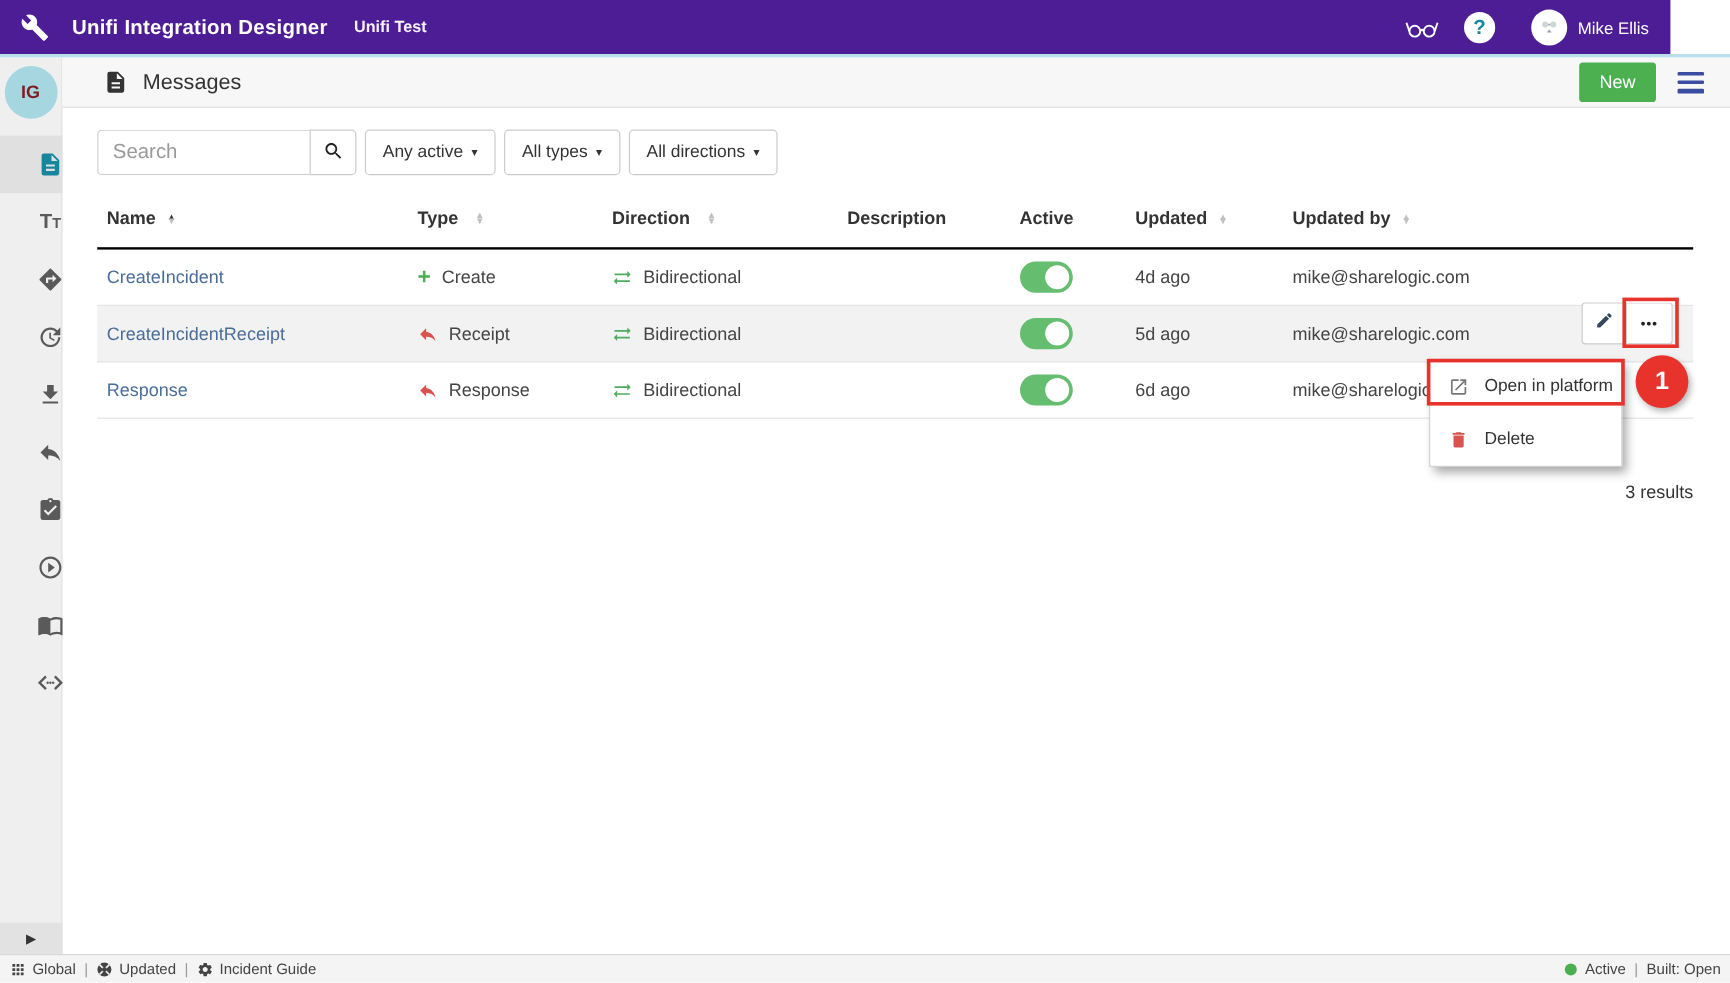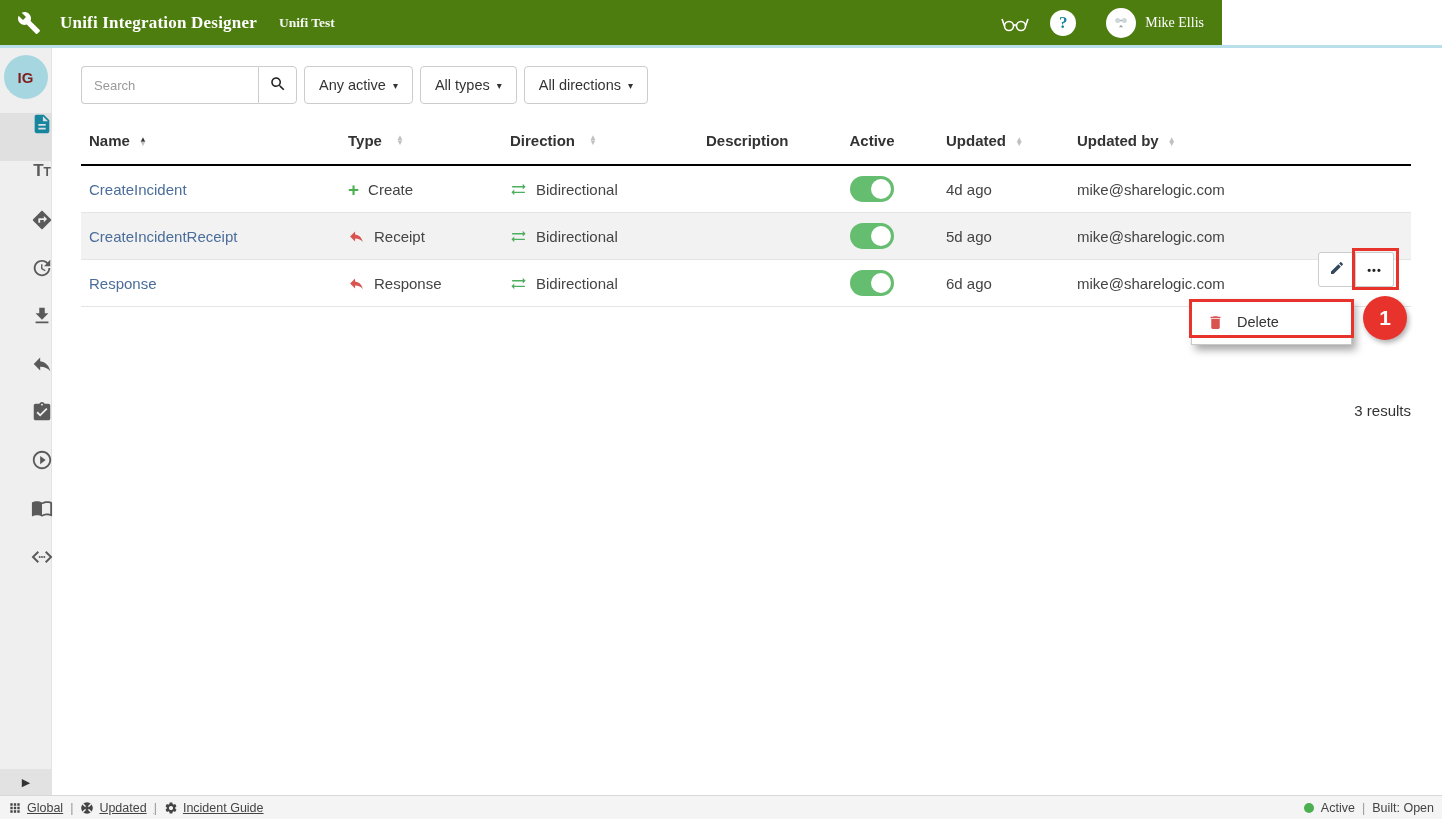--- a/index.html
+++ b/index.html
@@ -1,55 +1,55 @@
 <!DOCTYPE html>
 <html><head>
 <meta charset="utf-8">
 <style>
   * { margin:0; padding:0; box-sizing:border-box; }
   html,body { width:1442px; height:819px; font-family:"Liberation Sans", sans-serif; background:#fff; }
   .app { position:relative; width:1442px; height:819px; overflow:hidden; background:#fff; }
 
   
-  .topbar { position:absolute; top:0; left:0; width:1222px; height:45px; background:#4d7c0f; display:flex; align-items:center; color:#fff;font-family:Liberation Serif, serif; }
+  .topbar { position:absolute; top:0; left:0; width:1392px; height:45px; background:#4c1d95; display:flex; align-items:center; color:#fff; }
   .topbar .wrench { margin-left:14px; width:30px; height:30px; display:flex; align-items:center; justify-content:center; }
   .topbar .title { margin-left:16px; font-size:17px; font-weight:bold; letter-spacing:.2px; }
   .topbar .subtitle { margin-left:22px; font-size:13.5px; font-weight:bold; opacity:.95; }
   .topbar .spacer { flex:1; }
   .topbar .tb-icon { width:34px; height:34px; display:flex; align-items:center; justify-content:center; cursor:pointer; }
   .help-circle { width:26px; height:26px; border-radius:50%; background:#fff; color:#16869e; font-weight:bold; font-size:17px; display:flex; align-items:center; justify-content:center; }
   .user-chip { display:flex; align-items:center; margin:0 18px 0 26px; cursor:pointer; }
   .avatar-circle { width:30px; height:30px; border-radius:50%; background:#fff; display:flex; align-items:center; justify-content:center; margin-right:9px; }
   .user-chip .uname { font-size:14px; }
   .accent-strip { position:absolute; top:45px; left:0; width:1442px; height:3px; background:#b9e0ea; }
 
   
   .sidebar { position:absolute; top:48px; left:0; width:52px; height:747px; background:#efefef; border-right:1px solid #e3e3e3; }
   .ig-avatar { width:44px; height:44px; border-radius:50%; background:#a6d7e1; color:#7f1d1d; font-weight:bold; font-size:15px; display:flex; align-items:center; justify-content:center; margin:7px auto 14px auto; cursor:pointer; }
-  .nav-item { width:52px; height:48px; display:flex; justify-content:center; color:#5a5a5a; cursor:pointer;padding-left:32px; }
+  .nav-item { width:52px; height:48px; display:flex; align-items:center; justify-content:center; color:#5a5a5a; cursor:pointer;padding-left:32px; }
   .nav-item.active { background:#e0e0e0; color:#16869e; }
   .nav-item svg { display:block; }
   .tt-icon { font-weight:bold; color:#5a5a5a; font-size:17px; letter-spacing:0; }
   .tt-icon .small { font-size:12px; }
   .collapse-strip { position:absolute; bottom:0; left:0; width:52px; height:26px; background:#e2e2e2; display:flex; align-items:center; justify-content:center; color:#333; font-size:11px; cursor:pointer; }
 
   
   .main { position:absolute; top:48px; left:52px; width:1390px; height:747px; }
   .page-header { height:42px; background:#f7f7f7; border-bottom:1px solid #e2e2e2; display:flex; align-items:center; }
   .page-header .ph-icon { margin-left:34px; color:#333; display:flex; }
   .page-header .ph-title { margin-left:12px; font-size:18px; color:#333; }
   .page-header .spacer { flex:1; }
   .new-btn { background:#4caf50; color:#fff; font-size:15px; border:none; border-radius:3px; padding:8px 17px; margin-right:18px; cursor:pointer; }
   .hamburger { width:22px; height:18px; margin-right:22px; display:flex; flex-direction:column; justify-content:space-between; cursor:pointer; }
   .hamburger i { display:block; height:3.5px; background:#3b4da0; border-radius:1px; }
 
   
   .filterbar { display:flex; align-items:center; margin:18px 31px 0 29px; height:38px; }
   .search-group { display:flex; }
-  .search-input { width:177px; height:38px; border:1px solid #ccc; border-right:none; border-radius:4px 0 0 4px; padding:0 12px; font-size:13px; color:#333; font-family:"Liberation Sans", sans-serif; }
+  .search-input { width:177px; height:38px; border:1px solid #ccc; border-right:none; border-radius:4px 0 0 4px; padding:0 12px; font-size:17px; color:#333; font-family:"Liberation Sans", sans-serif; }
   .search-input::placeholder { color:#9a9a9a; }
   .search-btn { width:39px; height:38px; border:1px solid #ccc; background:#fff; border-radius:0 4px 4px 0; display:flex; align-items:center; justify-content:center; cursor:pointer; color:#222; }
   .filter-btn { height:38px; margin-left:7px; border:1px solid #ccc; background:#fff; border-radius:4px; font-size:14.5px; color:#333; padding:0 14px; display:flex; align-items:center; gap:7px; cursor:pointer; font-family:"Liberation Sans", sans-serif; }
   .caret { font-size:10px; color:#333; }
 
   
   .tablewrap { margin:0 31px 0 29px; }
   .thead { display:flex; align-items:center; height:49px; margin-top:13px; border-bottom:2px solid #000000; font-size:15px; color:#333; font-weight:bold; }
   .trow { display:flex; align-items:center; height:47px; border-bottom:1px solid #e4e4e4; font-size:15px; color:#444; }
   .trow.hovered { background:#f2f2f2; }
@@ -82,21 +82,21 @@
   .menu-item .mi-icon.red { color:#d9534f; }
 
   
   .red-box { position:absolute; border:3px solid #e8332d; z-index:8; pointer-events:none; }
   .rb-ellipsis { top:248px; left:1352px; width:47px; height:42px; }
   .rb-copy { top:299px; left:1189px; width:165px; height:39px; }
   .badge { position:absolute; top:296px; left:1363px; width:44px; height:44px; border-radius:50%; background:#e8332d; color:#fff; font-size:21px; font-weight:bold; display:flex; align-items:center; justify-content:center; z-index:9; box-shadow:2px 3px 5px rgba(0,0,0,.3); }
 
   
   .statusbar { position:absolute; bottom:0; left:0; width:1442px; height:24px; background:#f4f4f4; border-top:1px solid #d8d8d8; display:flex; align-items:center; font-size:12.5px; color:#444; z-index:10; }
-  .statusbar .left { display:flex; align-items:center; gap:7px; margin-left:8px;text-decoration:underline; }
+  .statusbar .left { display:flex; align-items:center; gap:7px; margin-left:8px; }
   .statusbar .right { display:flex; align-items:center; gap:7px; margin-left:auto; margin-right:8px; }
   .sb-item { display:flex; align-items:center; gap:5px; cursor:pointer; }
   .sb-sep { color:#999; }
   .green-dot { width:10px; height:10px; border-radius:50%; background:#4caf50; }
 </style>
 </head>
 <body>
 
 <div class="app">
 
@@ -205,20 +205,35 @@
             <circle cx="14.3" cy="12" r="1"></circle>
           </svg>
         </span>
     </div>
     <div class="collapse-strip">
       <span>▶</span>
     </div>
   </div>
 
   <div class="main">
+    <div class="page-header">
+      <span class="ph-icon">
+        <svg width="21" height="21" viewBox="0 0 24 24" fill="currentColor">
+            <path d="M14 2H6c-1.1 0-2 .9-2 2v16c0 1.1.9 2 2 2h12c1.1 0 2-.9 2-2V8l-6-6zm2 16H8v-2h8v2zm0-4H8v-2h8v2zm-3-5V3.5L18.5 9H13z"></path>
+          </svg>
+      </span>
+      <span class="ph-title">Messages</span>
+      <span class="spacer"></span>
+      <button class="new-btn">New</button>
+      <span class="hamburger">
+          <i></i>
+          <i></i>
+          <i></i>
+        </span>
+    </div>
 
     <div class="filterbar">
       <span class="search-group">
         <input class="search-input" placeholder="Search" style="">
         <button class="search-btn">
           <span><svg width="18" height="18" viewBox="0 0 24 24" fill="currentColor">
                 <path d="M15.5 14h-.79l-.28-.27C15.41 12.59 16 11.11 16 9.5 16 5.91 13.09 3 9.5 3S3 5.91 3 9.5 5.91 16 9.5 16c1.61 0 3.09-.59 4.23-1.57l.27.28v.79l5 4.99L20.49 19l-4.99-5zm-6 0C7.01 14 5 11.99 5 9.5S7.01 5 9.5 5 14 7.01 14 9.5 11.99 14 9.5 14z"></path>
               </svg></span>
         </button>
       </span>
@@ -367,20 +382,28 @@
             <path d="M3 17.25V21h3.75L17.81 9.94l-3.75-3.75L3 17.25zM20.71 7.04c.39-.39.39-1.02 0-1.41l-2.34-2.34c-.39-.39-1.02-.39-1.41 0l-1.83 1.83 3.75 3.75 1.83-1.83z"></path>
           </svg></span>
     </span>
     <span class="act-btn last">
       <span>•••</span>
     </span>
   </div>
 
   <div class="menu">
     <div class="menu-item">
+      <span class="mi-icon">
+          <svg width="17" height="17" viewBox="0 0 24 24" fill="currentColor">
+            <path d="M19 19H5V5h7V3H5c-1.11 0-2 .9-2 2v14c0 1.1.89 2 2 2h14c1.1 0 2-.9 2-2v-7h-2v7zM14 3v2h3.59l-9.83 9.83 1.41 1.41L19 6.41V10h2V3h-7z"></path>
+          </svg>
+        </span>
+      <span>Open in platform</span>
+    </div>
+    <div class="menu-item">
       <span class="mi-icon red">
           <svg width="17" height="17" viewBox="0 0 24 24" fill="currentColor">
             <path d="M6 19c0 1.1.9 2 2 2h8c1.1 0 2-.9 2-2V7H6v12zM19 4h-3.5l-1-1h-5l-1 1H5v2h14V4z"></path>
           </svg>
         </span>
       <span>Delete</span>
     </div>
   </div>
 
   <div class="red-box rb-ellipsis"></div>

